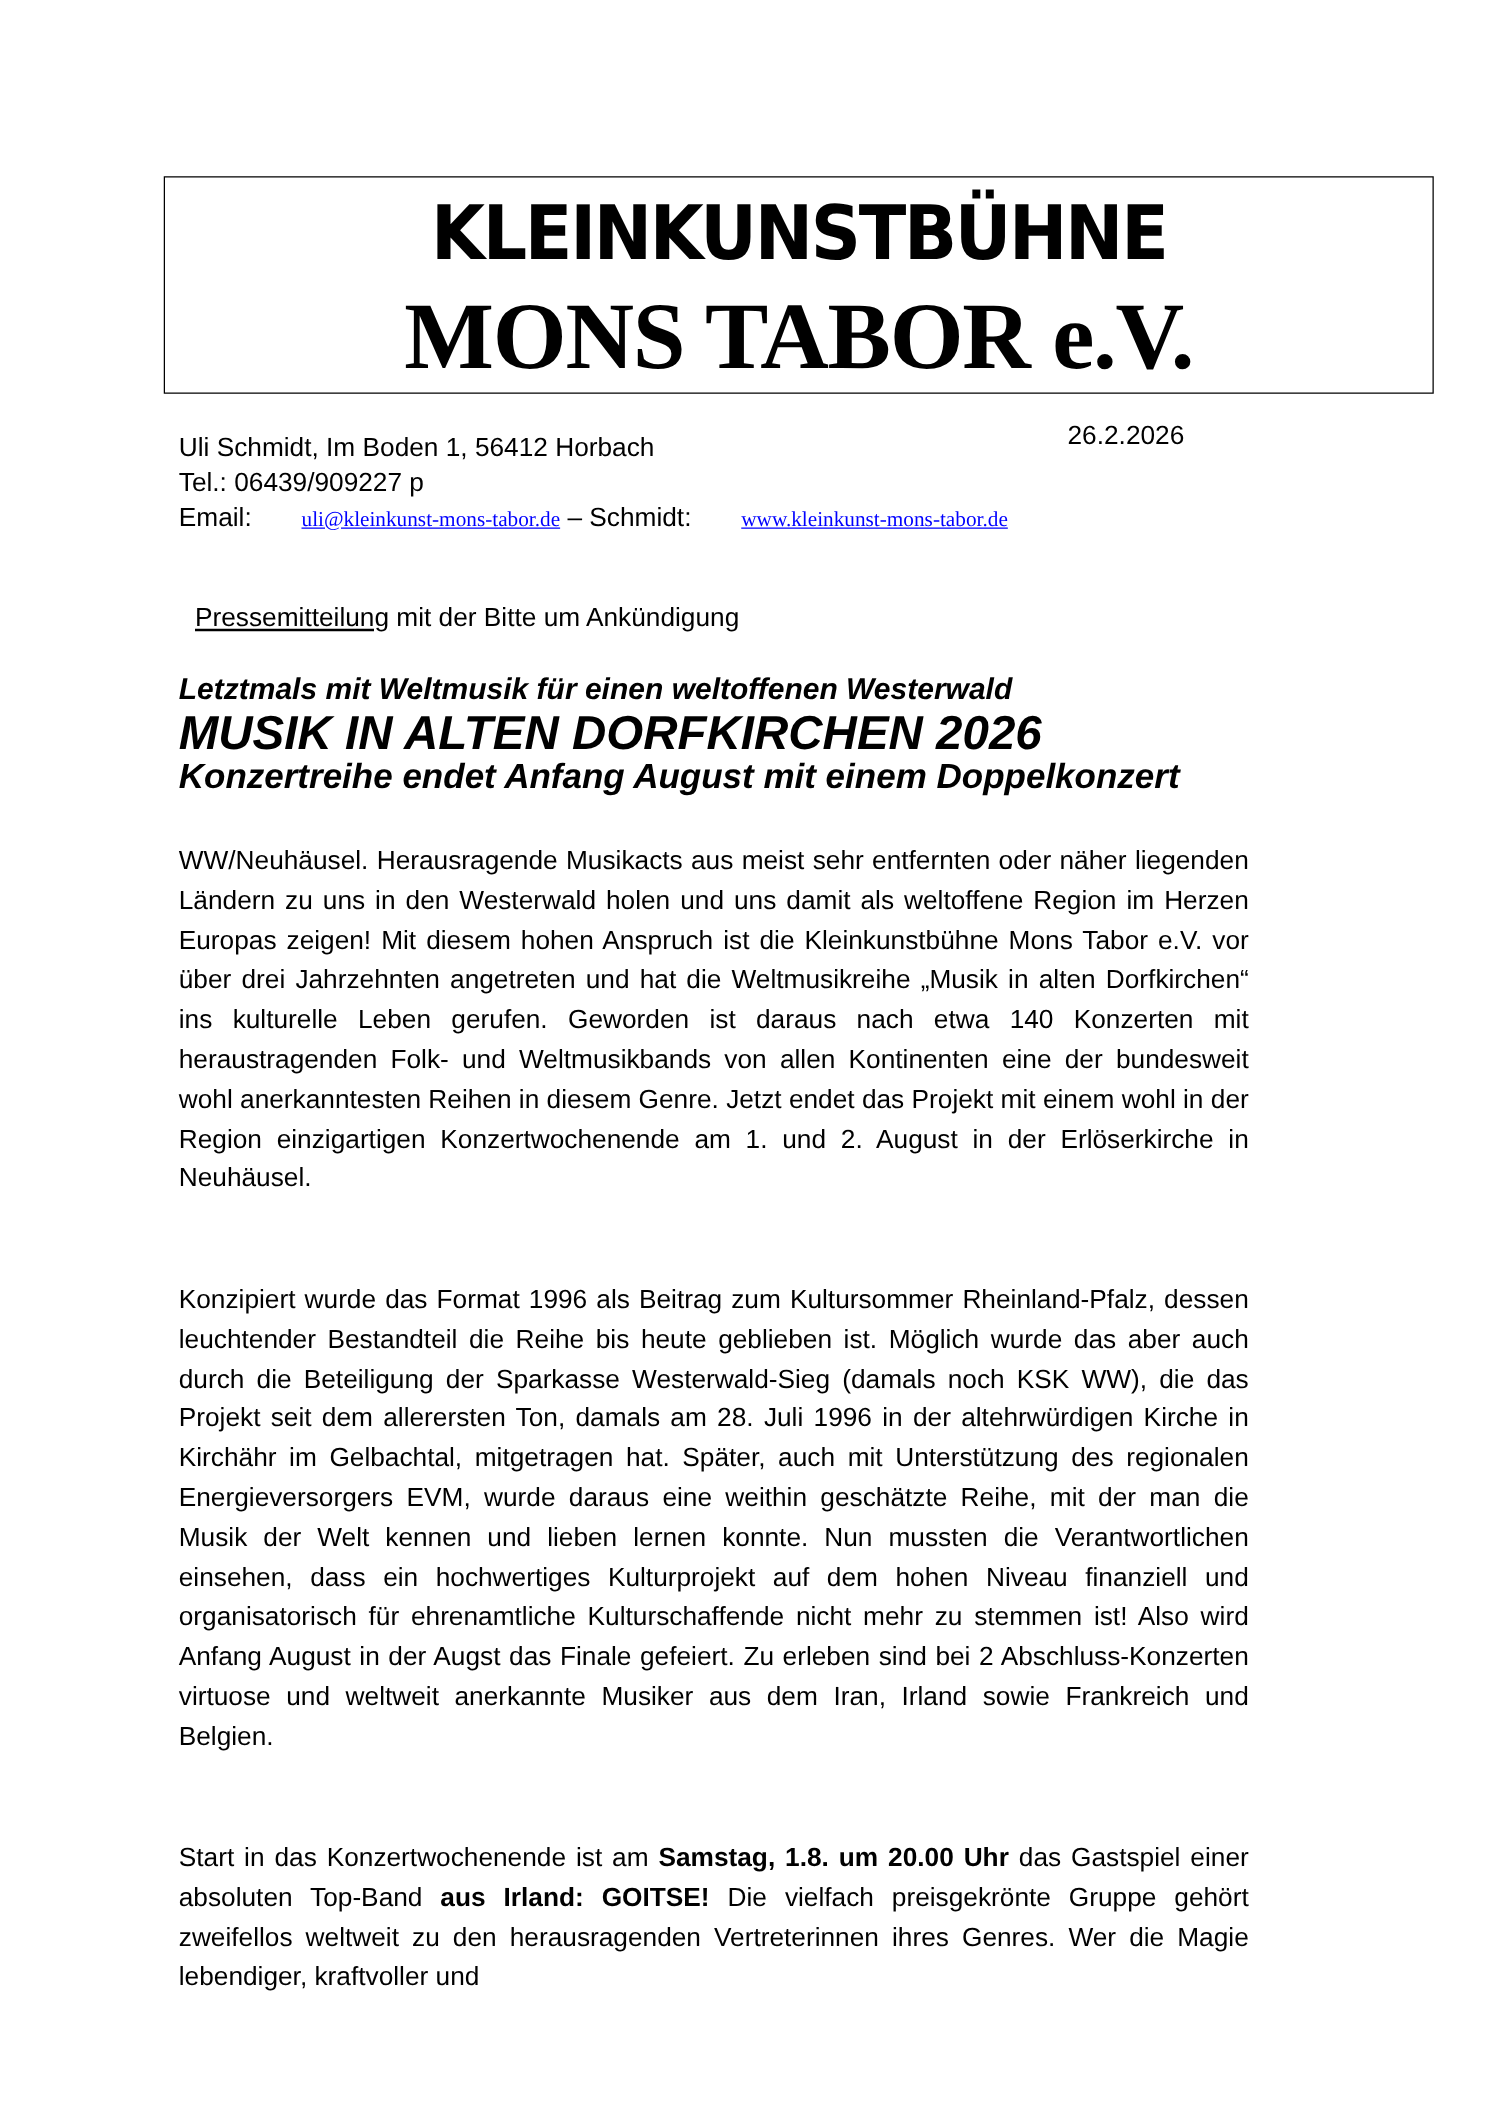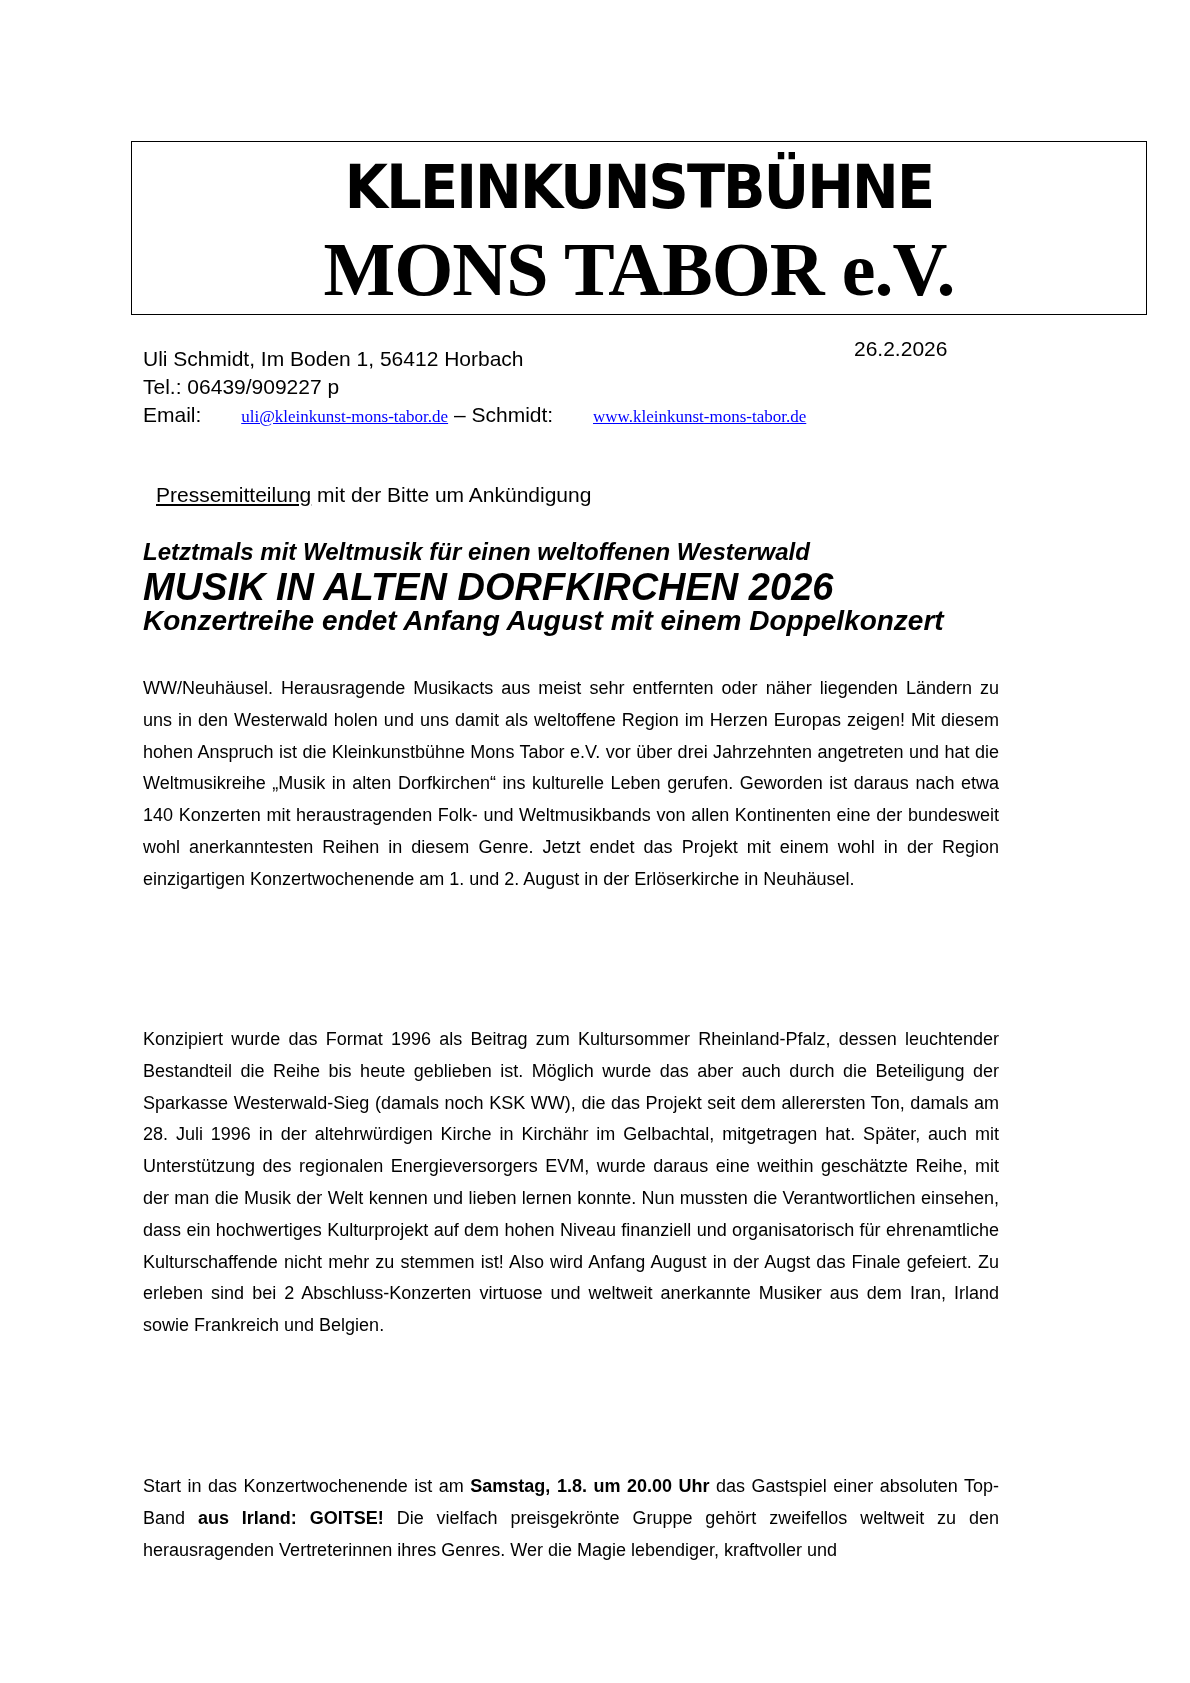--- a/index.html
+++ b/index.html
@@ -10,21 +10,21 @@
   .title-line2 { position:absolute; left:0; right:0; top:88px; font-family:"Liberation Serif", serif; font-weight:bold; font-size:76px; letter-spacing:-1px; line-height:1.05; }
   .contact { position:absolute; left:143px; top:345px; font-size:21px; line-height:28px; }
   .date { position:absolute; left:854px; top:335px; font-size:21px; line-height:28px; }
   .link { font-family:"Liberation Serif", serif; font-size:17px; color:#0000ff; text-decoration:underline;margin-left:34px; }
   .press { position:absolute; left:156px; top:483px; font-size:21px; }
   .press u { text-decoration:underline; }
   .headlines { position:absolute; left:143px; width:856px; top:536px; text-align:left; font-weight:bold; font-style:italic; }
   .h1 { font-size:24px; line-height:32px; }
   .h2 { font-size:38px; line-height:38px; }
   .h3 { font-size:28px; line-height:30px; }
-  .body-text { position:absolute; left:143px; width:856px; font-size:18px; line-height:31.8px; text-align:justify; }
+  .body-text { position:absolute; left:143px; width:856px; font-size:21px; line-height:31.8px; text-align:justify; }
   .body-text p { margin:0; }
   .p1 { top:673px; }
   .p2 { top:1024px; }
   .p3 { top:1471px; }
   b { font-weight:bold; }
 </style>
 </head>
 <body>
 
 <div class="page">

